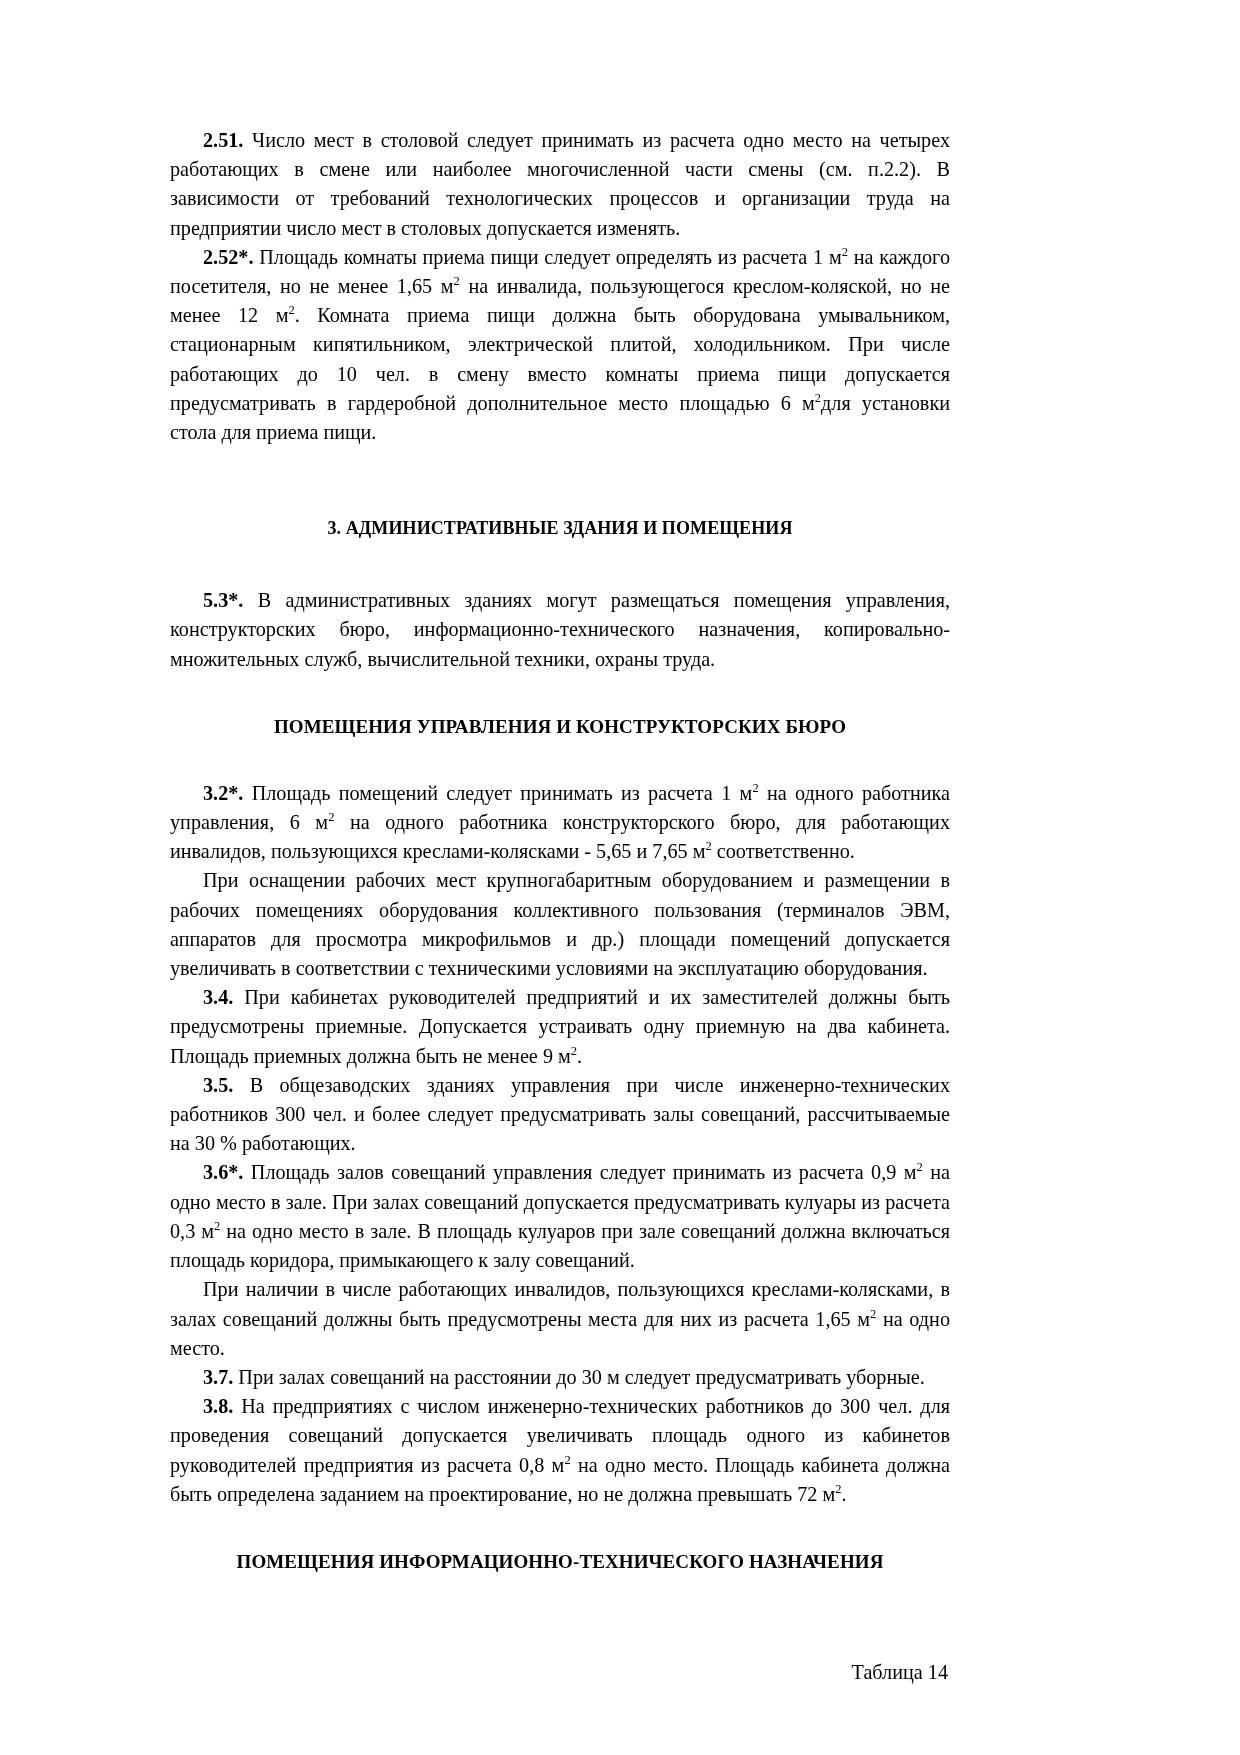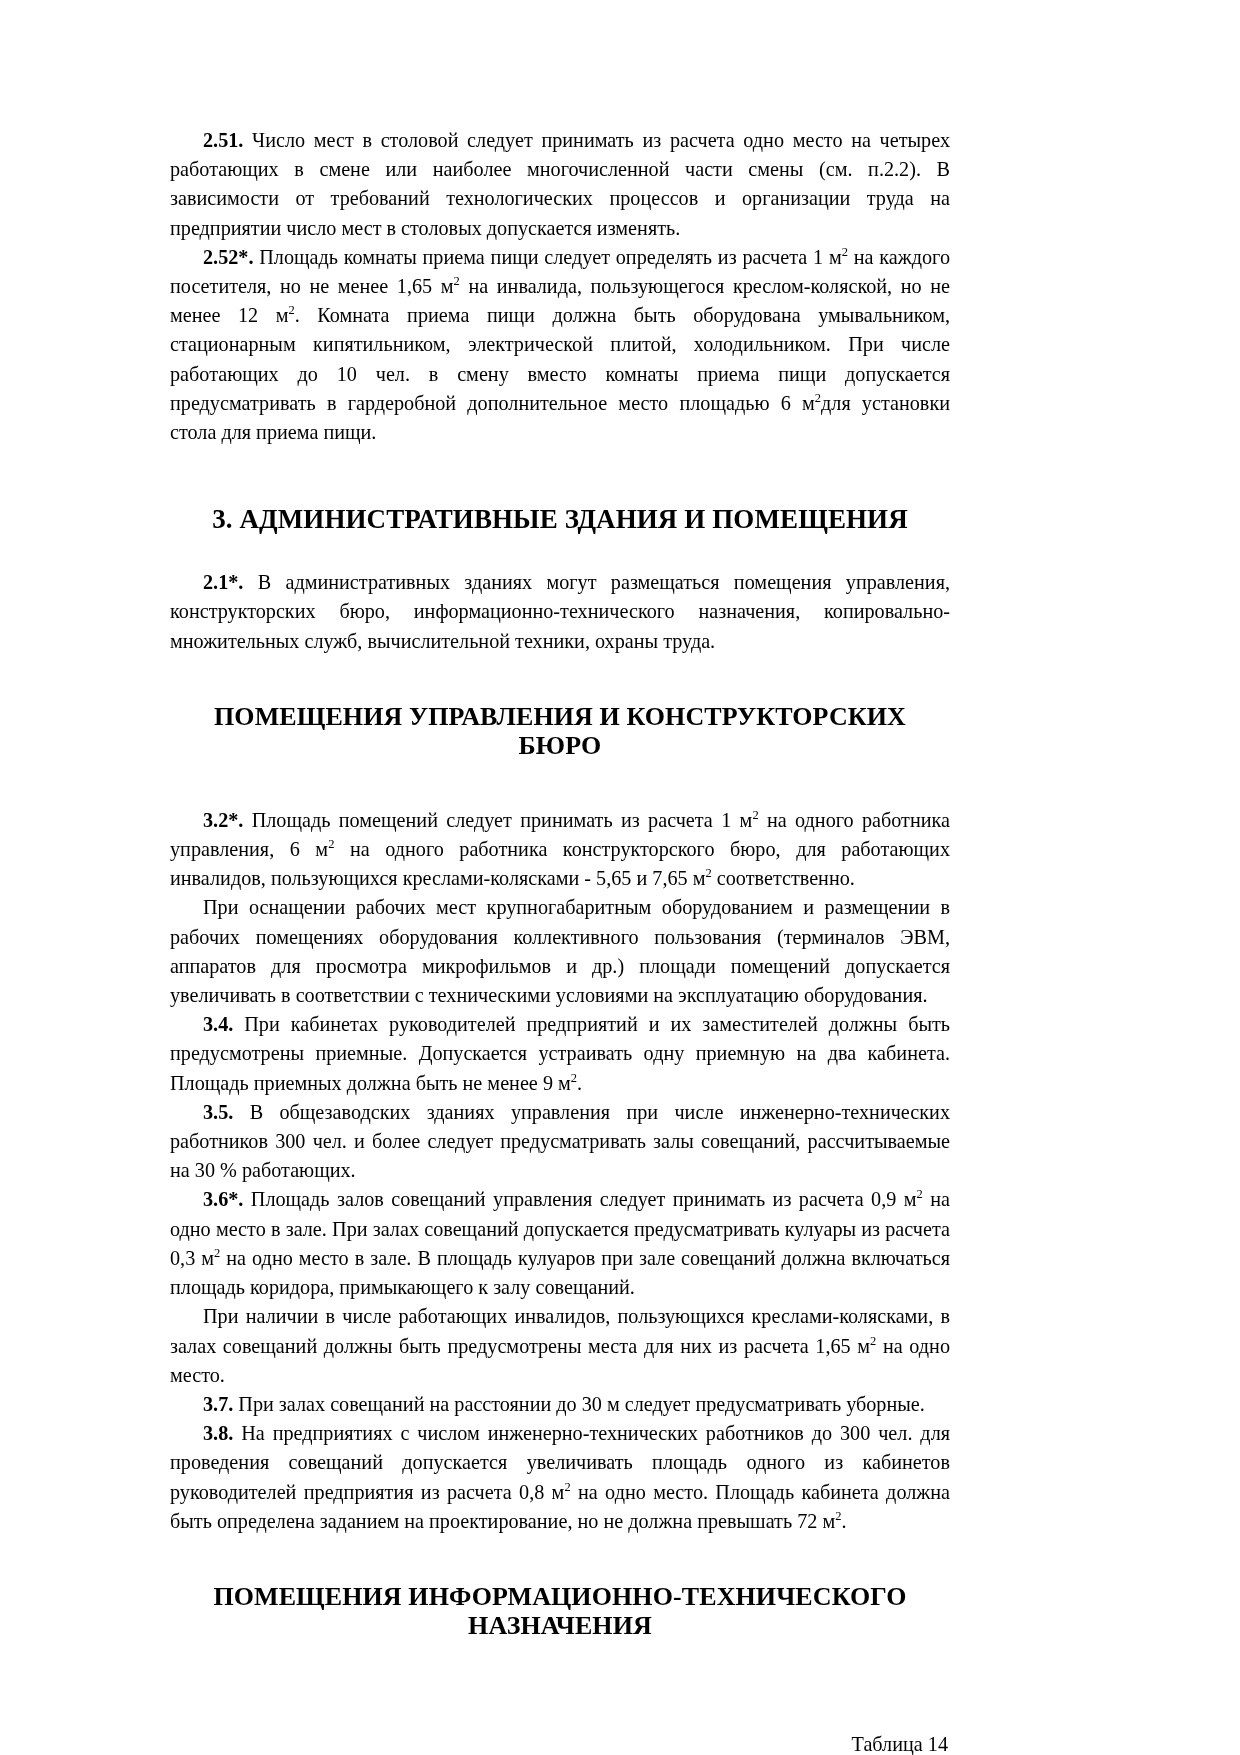--- a/index.html
+++ b/index.html
@@ -44,30 +44,30 @@
     line-height: 0;
   }
   b { font-weight: bold; }
 
   .spacer-sm { height: 14px; }
   .spacer-md { height: 24px; }
   .spacer-lg { height: 30px; }
 
   
   h2.section-heading {
-    margin: 4px;
-    font-size: 27px;
+    margin: 13px;
+    font-size: 18px;
     line-height: 29px;
     font-weight: bold;
     text-align: center;
     letter-spacing: 0.1px;
   }
   h3.sub-heading {
-    margin: 16px;
-    font-size: 26px;
+    margin: 8px;
+    font-size: 19px;
     line-height: 29px;
     font-weight: bold;
     text-align: center;
     letter-spacing: 0.1px;
   }
 
   
   .table-caption {
     font-size: 20.2px;
     line-height: 29px;
@@ -88,21 +88,21 @@
 
     <div class="spacer-md"></div>
 
 
     <div class="spacer-lg"></div>
 
     <h2 class="section-heading">3. АДМИНИСТРАТИВНЫЕ ЗДАНИЯ И ПОМЕЩЕНИЯ</h2>
 
     <div class="spacer-lg"></div>
 
-    <p class="para"><b>2.1*.</b><span> В административных зданиях могут размещаться помещения управления, конструкторских бюро, информационно-технического назначения, копировально-множительных служб, вычислительной техники, охраны труда.</span></p>
+    <p class="para"><b>5.3*.</b><span> В административных зданиях могут размещаться помещения управления, конструкторских бюро, информационно-технического назначения, копировально-множительных служб, вычислительной техники, охраны труда.</span></p>
 
     <div class="spacer-lg"></div>
 
     <h3 class="sub-heading">ПОМЕЩЕНИЯ УПРАВЛЕНИЯ И КОНСТРУКТОРСКИХ БЮРО</h3>
 
     <div class="spacer-lg"></div>
 
     <p class="para"><b>3.2*.</b><span> Площадь помещений следует принимать из расчета 1 м</span><sup>2</sup><span> на одного работника управления, 6 м</span><sup>2</sup><span> на одного работника конструкторского бюро, для работающих инвалидов, пользующихся креслами-колясками - 5,65 и 7,65 м</span><sup>2</sup><span> соответственно.</span></p>
 
     <p class="para">При оснащении рабочих мест крупногабаритным оборудованием и размещении в рабочих помещениях оборудования коллективного пользования (терминалов ЭВМ, аппаратов для просмотра микрофильмов и др.) площади помещений допускается увеличивать в соответствии с техническими условиями на эксплуатацию оборудования.</p>

